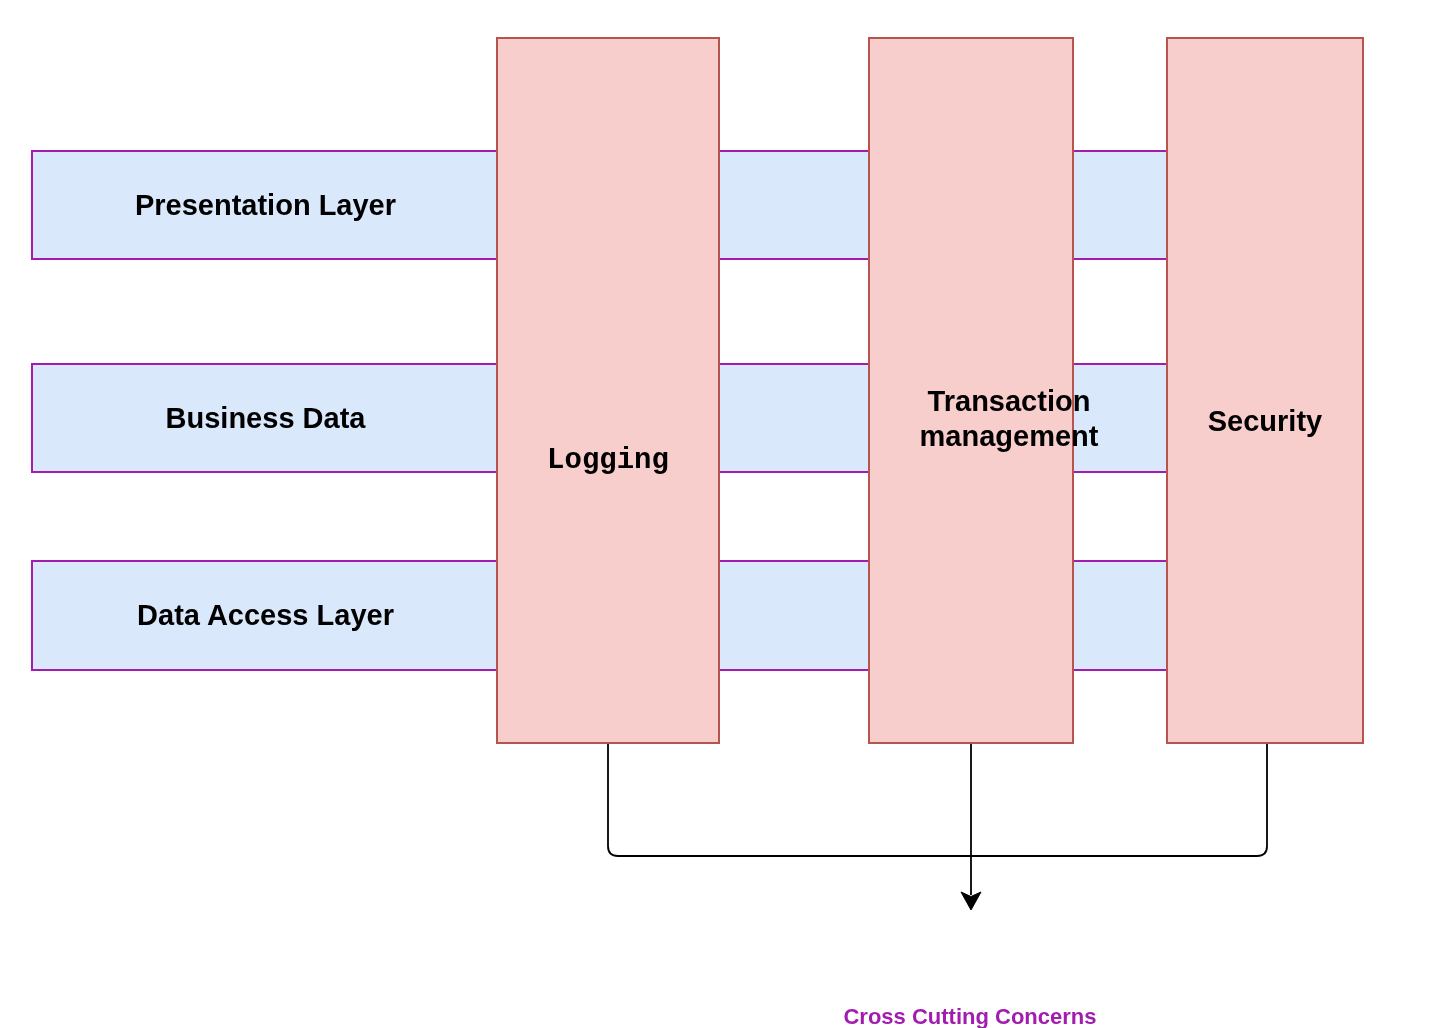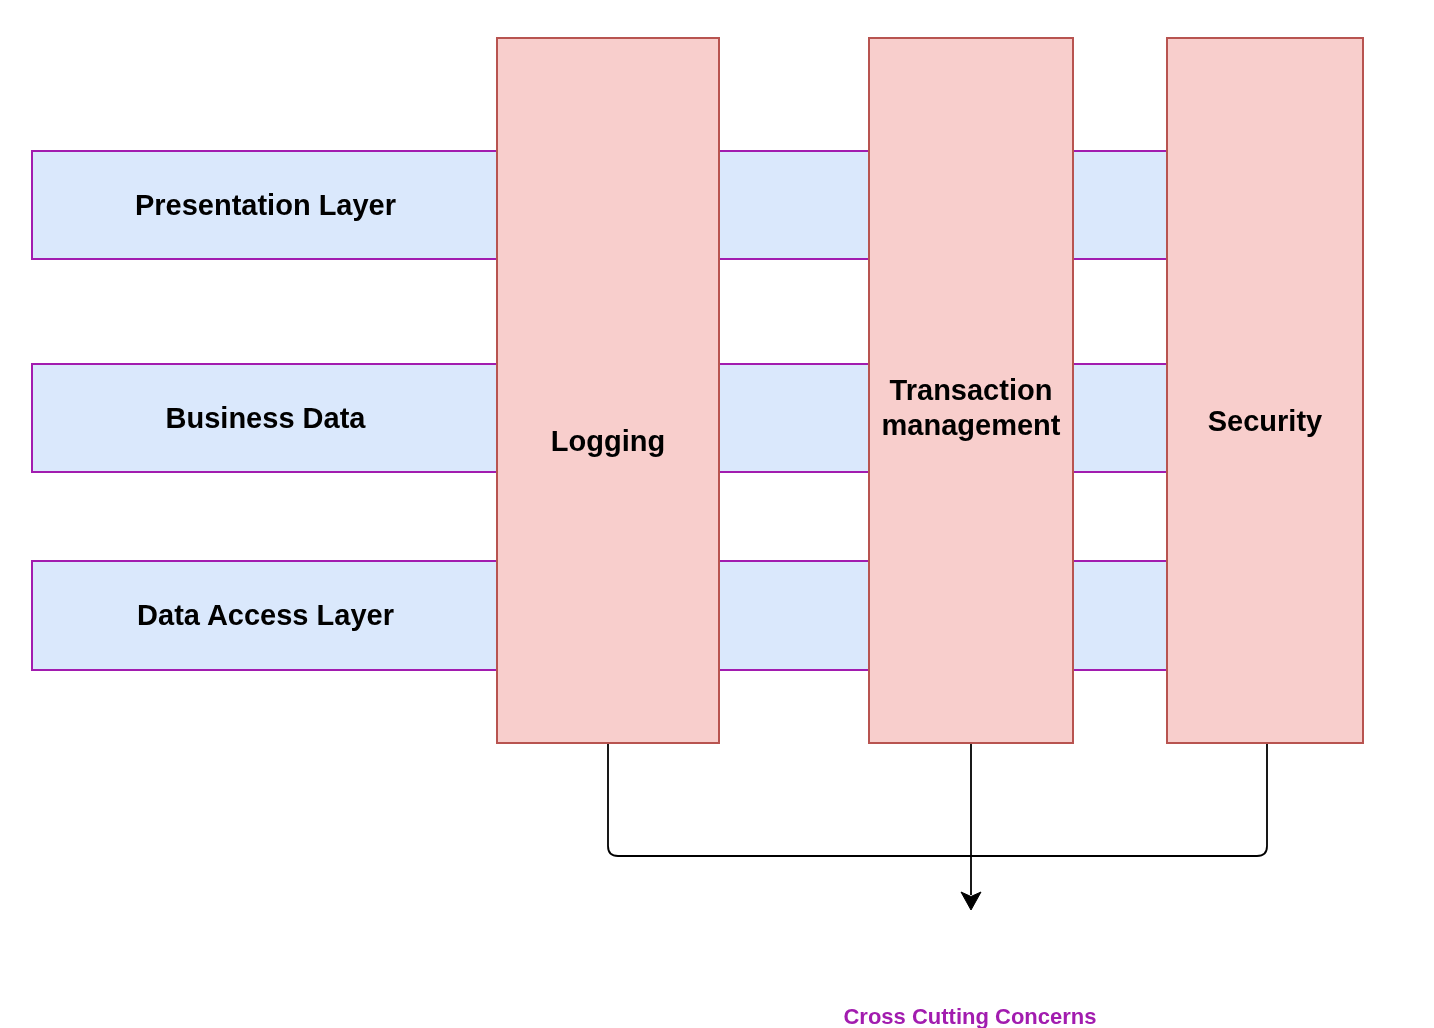--- a/index.html
+++ b/index.html
@@ -61,22 +61,22 @@
     left: 0;
     width: 100%;
     font-size: 29px;
     font-weight: bold;
     line-height: 35px;
     color: #000000;
     text-align: center;
     padding: 0 2px;
     box-sizing: border-box;
   }
-  .concern-1 .label { top: 385px; }
-  .concern-2 .label { top: 334px; }
+  .concern-1 .label { top: 404px; font-family: Liberation Mono, monospace; }
+  .concern-2 .label { top: 345px; margin-left: 38px; }
   .concern-3 .label { top: 365px; }
   
   .connectors {
     position: absolute;
     left: 0;
     top: 0;
     width: 1434px;
     height: 1028px;
     z-index: 1;
     pointer-events: none;

